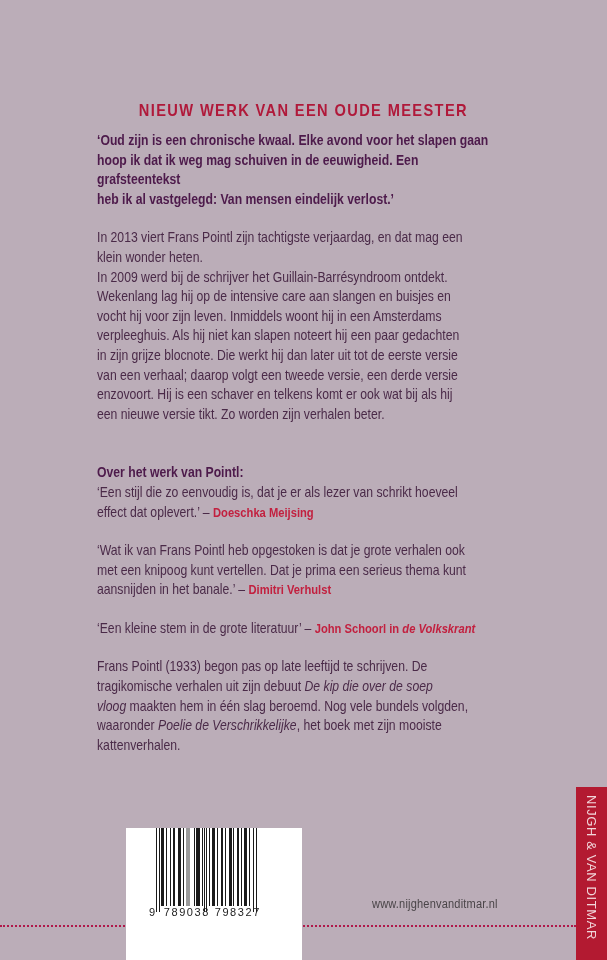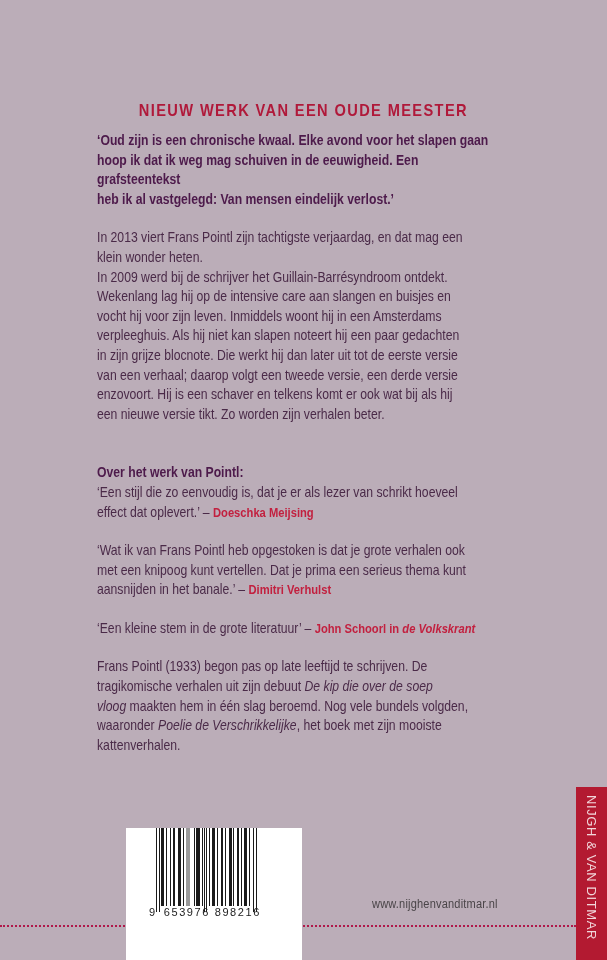--- a/index.html
+++ b/index.html
@@ -242,21 +242,21 @@
       <span class="gap" style="width:2px"></span>
     <span style="width:3px"></span>
       <span class="gap" style="width:2px"></span>
     <span style="width:1px"></span>
       <span class="gap" style="width:3px"></span>
     <span class="long" style="width:1px"></span>
       <span class="gap" style="width:2px"></span>
     <span class="long" style="width:1px"></span>
   </div>
   <div class="barcode-digits">
-    <span class="lead-digit">9</span><span>653976 898216</span>
+    <span class="lead-digit">9</span><span>789038 798327</span>
   </div>
 </div>
 
 <div class="url">www.nijghenvanditmar.nl</div>
 
 <div class="publisher-tab">
   <div class="label">NIJGH &amp; VAN DITMAR</div>
 </div>
 
 </body></html>

